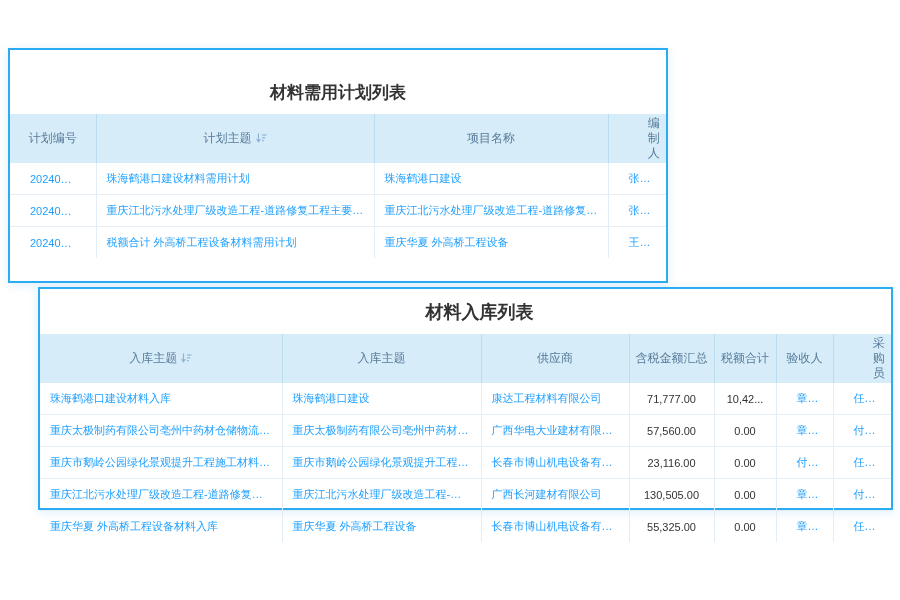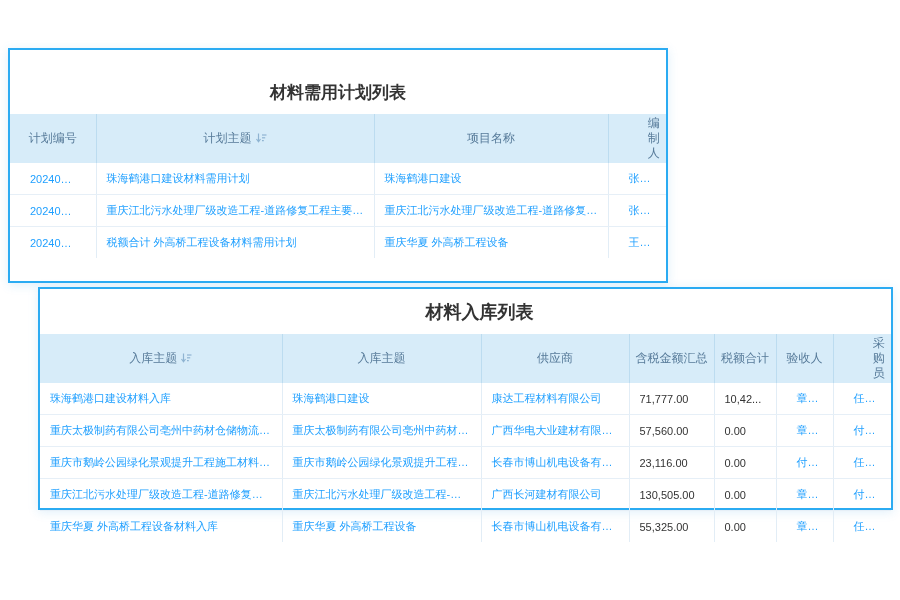--- a/index.html
+++ b/index.html
@@ -51,21 +51,21 @@
     white-space: nowrap; overflow: hidden; text-overflow: ellipsis;
     vertical-align: middle;
   }
   td:last-child { border-right: none; margin-top: 38px; }
   tr:last-child td { border-bottom: none; }
   #plan-card td    { height: 31px; }
   #inbound-card td { height: 30px; }
 
   .link { color: #1E9FFF; cursor: pointer; }
   .center { text-align: center; padding: 0 20px; }
-  .num { text-align: left; padding-right: 10px; color: #333333; }
+  .num { text-align: center; padding-right: 10px; color: #333333; }
 
   .sort-icon { display: inline-block; margin-left: 4px; vertical-align: -1px; }
 </style>
 </head>
 <body>
 
 <div class="card" id="plan-card">
   <div class="card-title">材料需用计划列表</div>
   <table>
     <colgroup>

